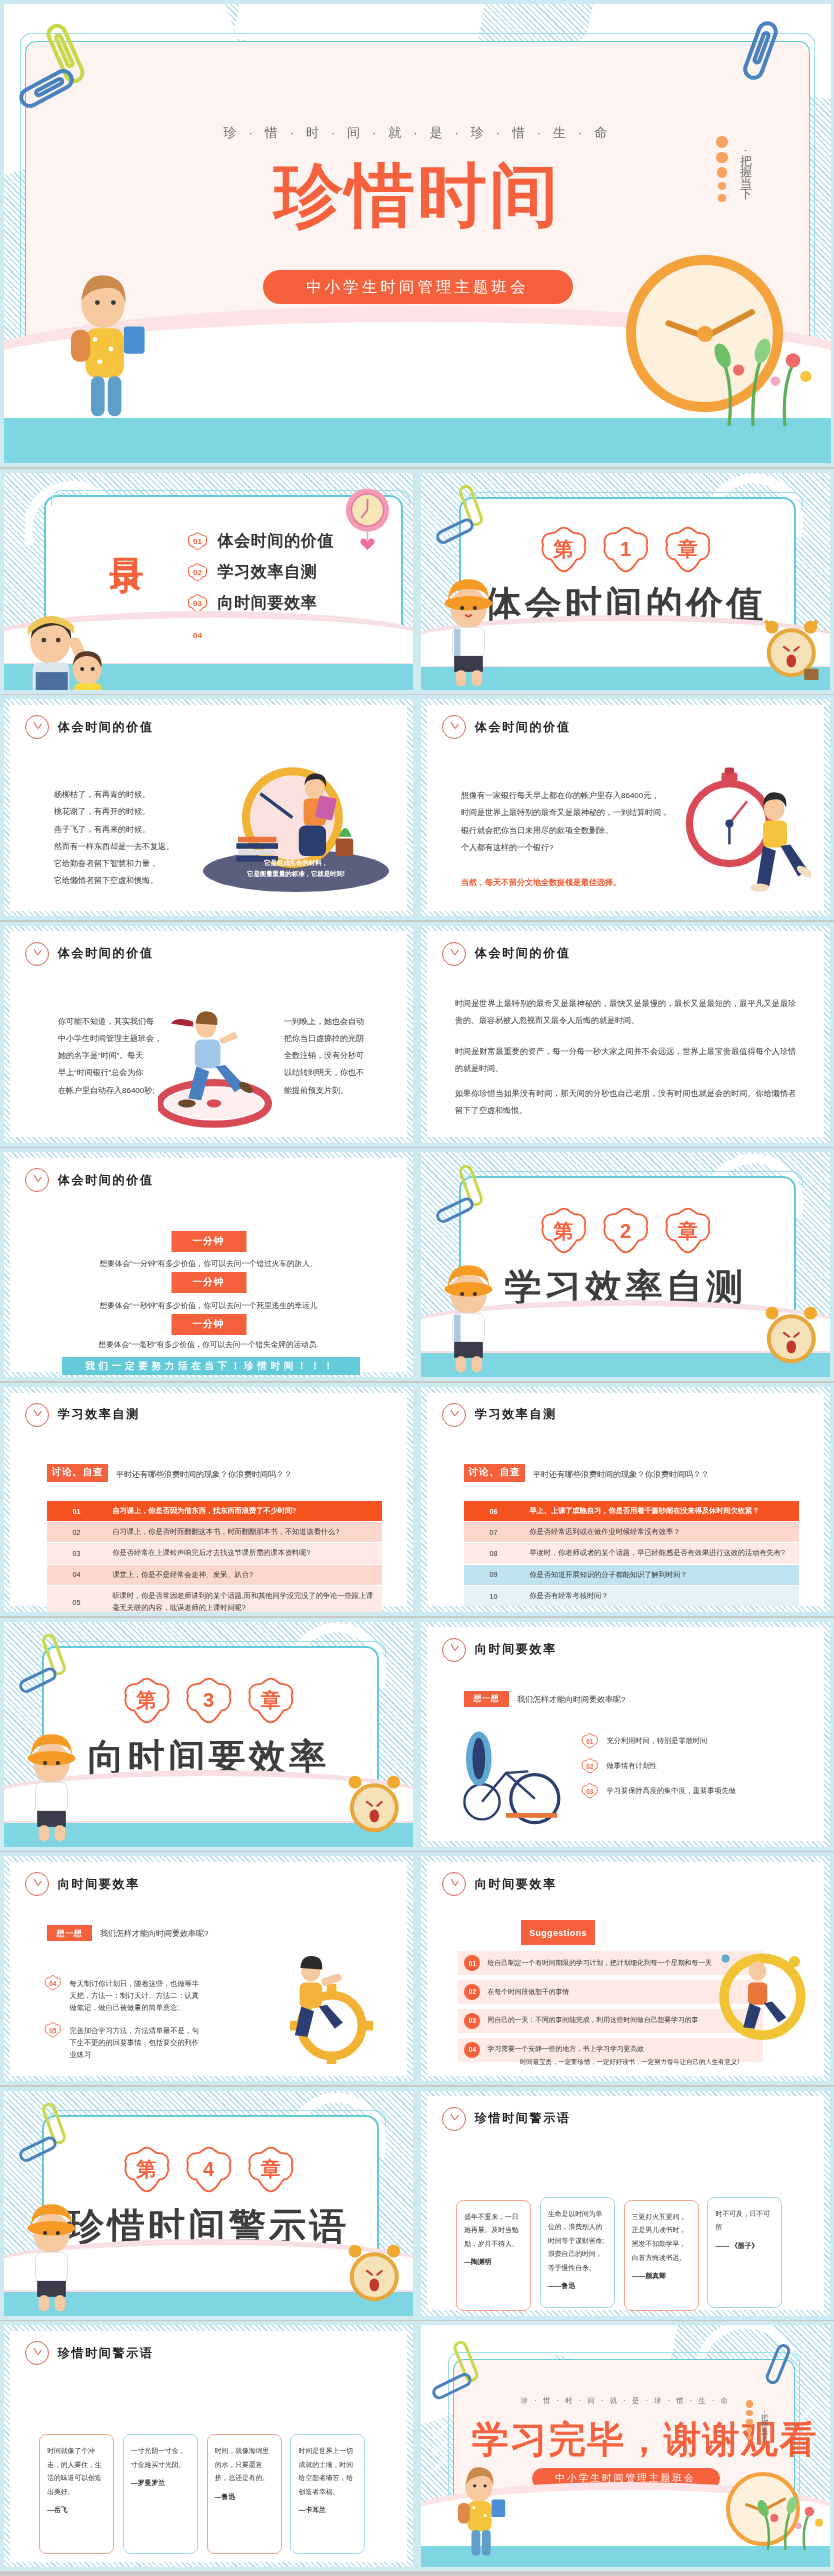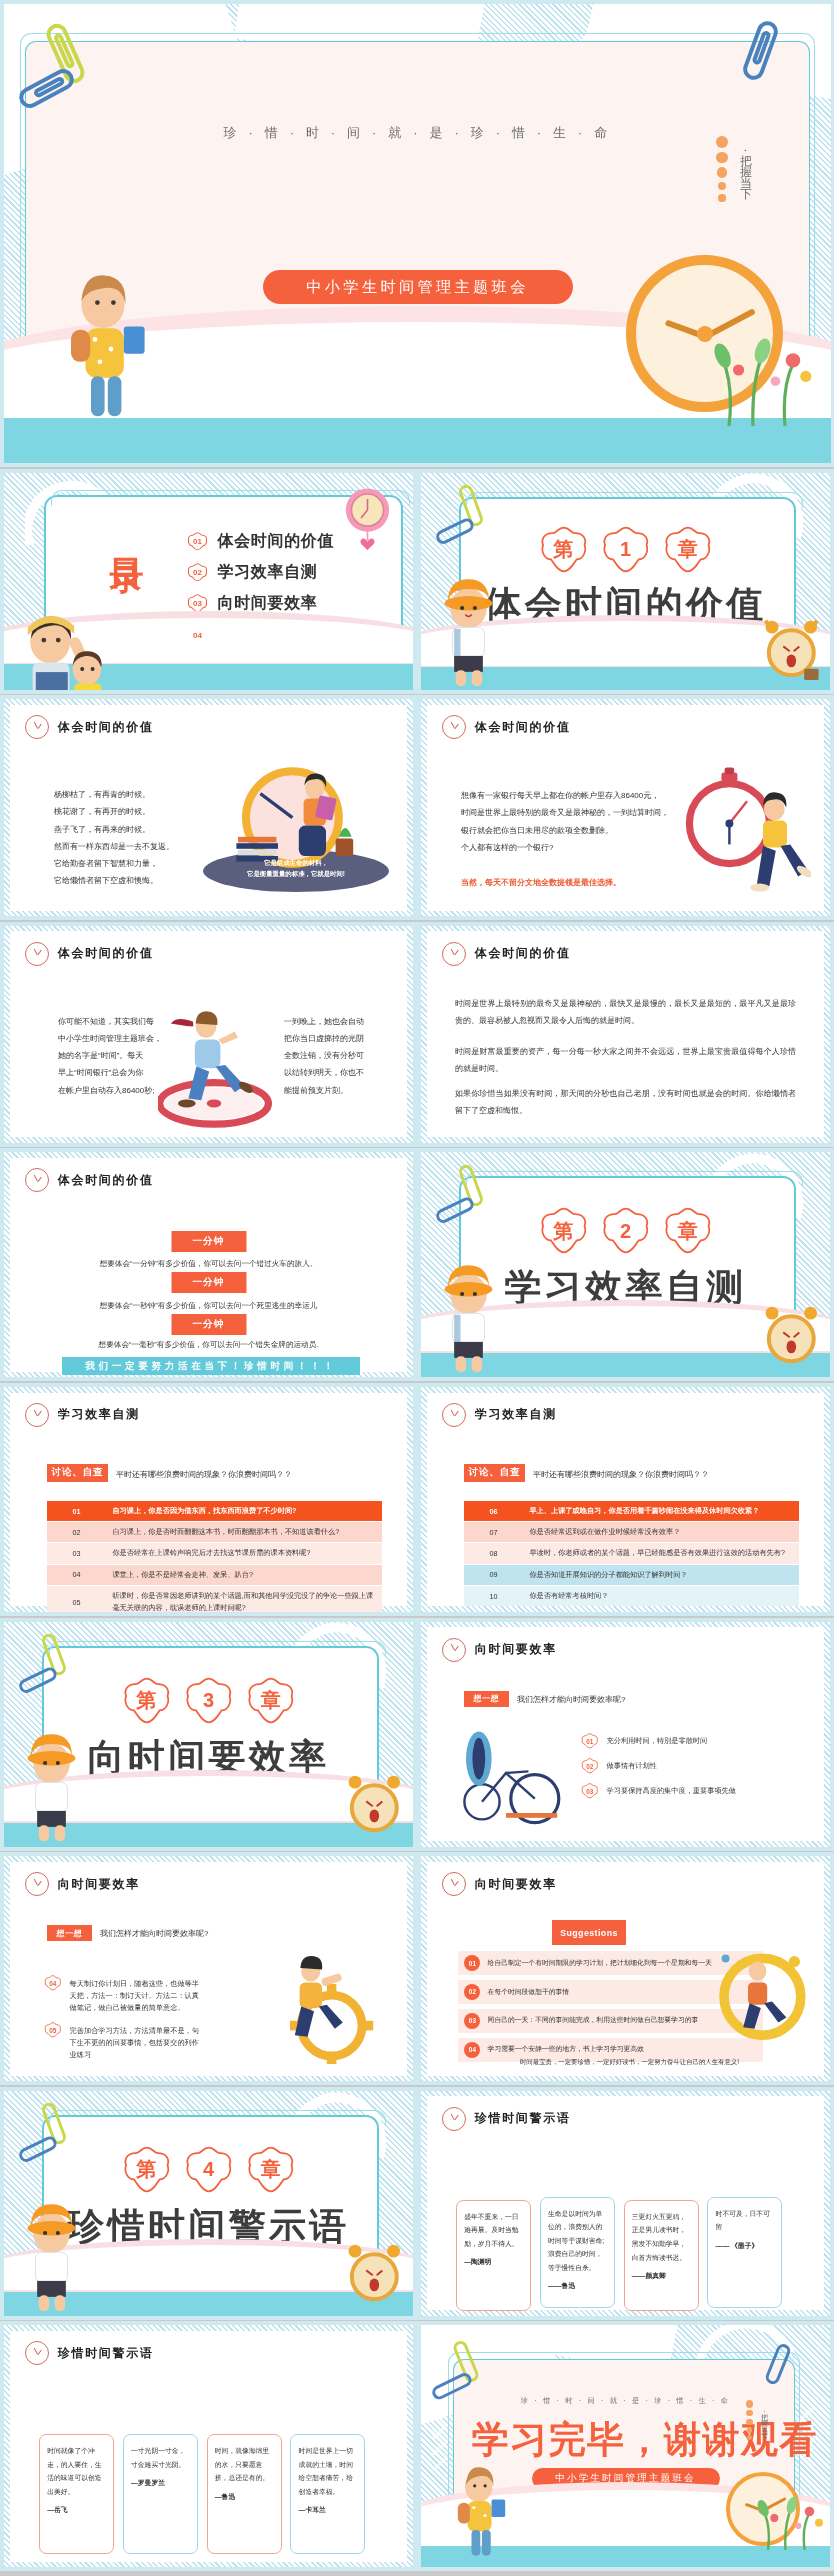--- a/index.html
+++ b/index.html
@@ -235,20 +235,21 @@
     <div class="clip" style="left:32px;top:55px;width:21px;height:59px;transform:rotate(62deg);">
       <div class="inner" style="border:4px solid #4a82bd;"></div>
       <div style="position:absolute;left:5.6px;top:9.6px;right:5.6px;bottom:16px;border:4px solid #4a82bd;border-radius:801px;"></div>
     </div>
     <div class="clip" style="right:60px;top:16px;width:21px;height:61px;transform:rotate(20deg);">
       <div class="inner" style="border:4px solid #4a82bd;"></div>
       <div style="position:absolute;left:5.6px;top:9.6px;right:5.6px;bottom:16px;border:4px solid #4a82bd;border-radius:801px;"></div>
     </div>
 
     <div class="cover-sub" style="left:0;right:0;top:120px;text-align:center;">珍 · 惜 · 时 · 间 · 就 · 是 · 珍 · 惜 · 生 · 命</div>
+    <div class="cover-title" style="left:0;right:0;top:146px;text-align:center;">珍惜时间</div>
     <div class="pill" style="left:50%;transform:translateX(-50%);top:266px;width:310px;height:34px;">中小学生时间管理主题班会</div>
 
     <div class="meta" style="left:50%;transform:translateX(-50%);top:343px;">
       <span><i class="dot"></i><span>姓名：ＸＸＸ</span></span>
       <span><i class="dot"></i><span>日期：202X</span></span>
     </div>
 
     <div class="vdots" style="right:103px;top:132px;">
       <i style="width:12px;height:12px"></i>
         <i style="width:11.2px;height:11.2px"></i>
@@ -870,21 +871,21 @@
     </svg>
   </div>
 
   <div class="slide half2">
     <div class="hatch"></div>
       <div class="sheet"></div>
     <div class="hdr">
       <div class="clockicon"></div>
       <h3>向时间要效率</h3>
     </div>
-    <div class="sugtag" style="left:131px;top:64px;width:74px;height:25px;">Suggestions</div>
+    <div class="sugtag" style="left:100px;top:64px;width:74px;height:25px;">Suggestions</div>
     <div class="barlist" style="left:37px;top:95px;">
       <div class="barrow" style="background:#fdeae4;">
         <div class="barnum">01</div>
         <div class="bartxt">给自己制定一个有时间期限的学习计划，把计划细化到每一个星期和每一天</div>
         </div>
       <div class="barrow" style="background:#fdeae4;">
         <div class="barnum">02</div>
         <div class="bartxt">在每个时间段做想干的事情</div>
         </div>
       <div class="barrow" style="background:#fdeae4;">

